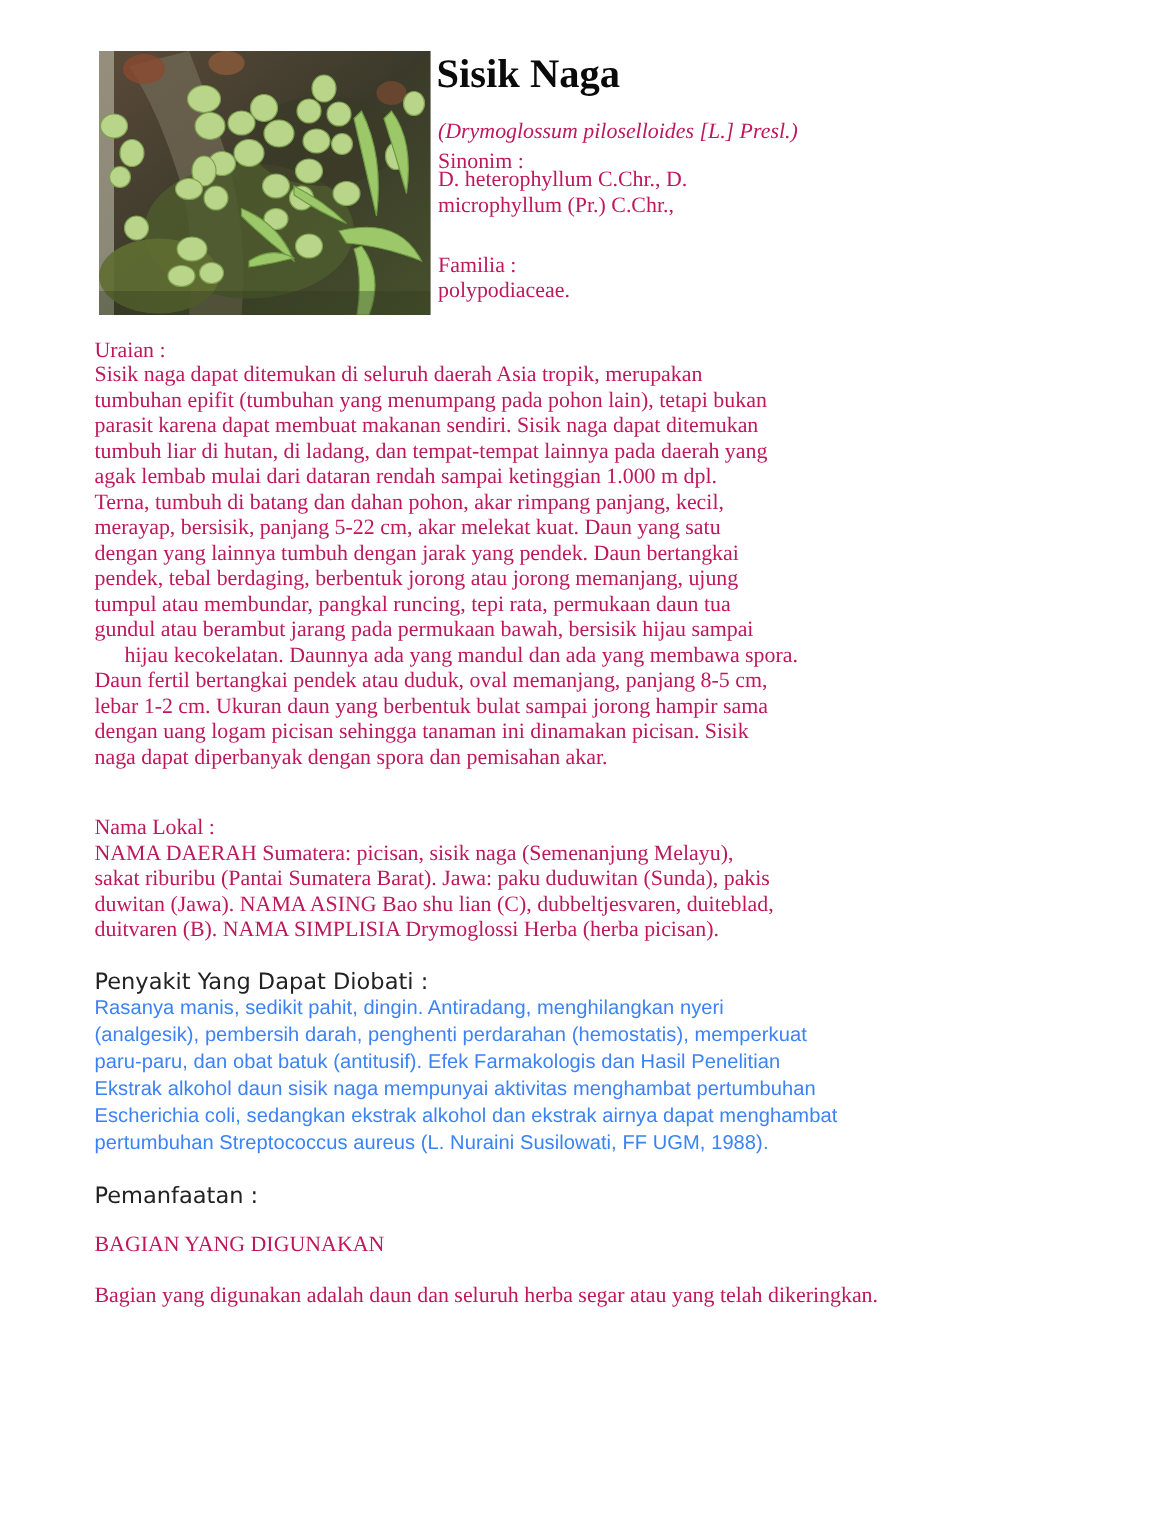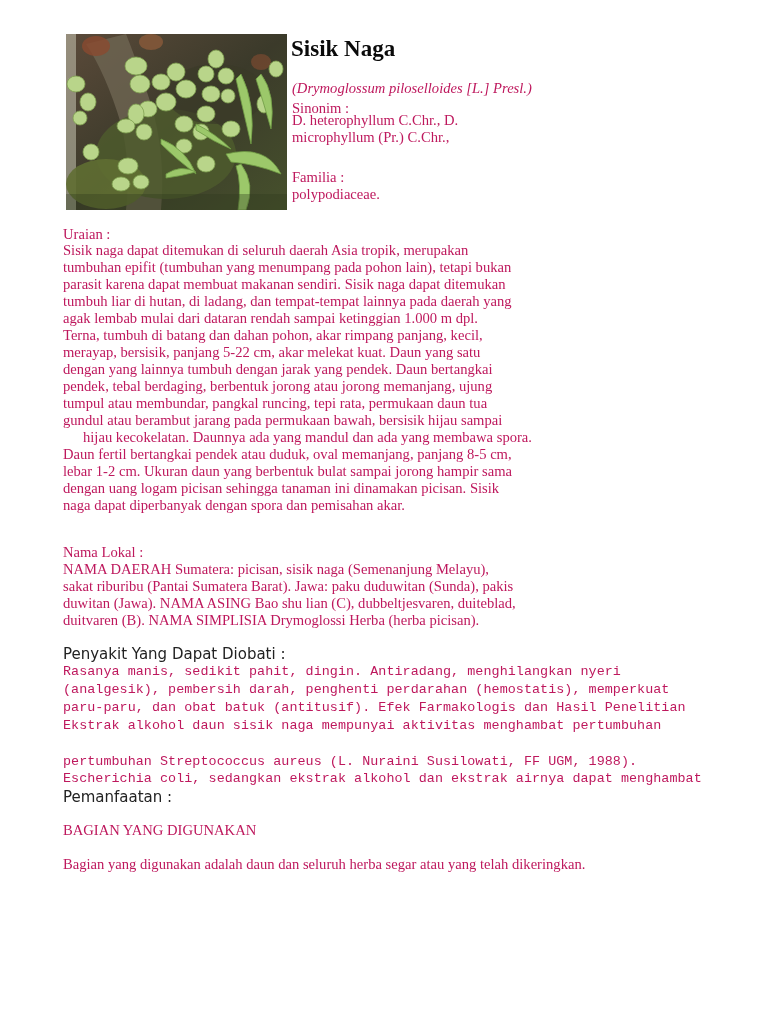--- a/index.html
+++ b/index.html
@@ -29,40 +29,40 @@
     }
     .photo svg { display: block; }
     .serif {
       font-family: "Liberation Serif", "DejaVu Serif", serif;
       font-size: 14.6px;
       line-height: 17px;
       color: #be185d;
       white-space: nowrap;
     }
     .sans {
-      font-family: Liberation Mono, monospace;
+      font-family: Liberation Sans, sans-serif;
       font-size: 13.4px;
       line-height: 18px;
-      color: #be185d;
+      color: #3b82f6;
       white-space: nowrap;
       letter-spacing: 0.05px;
     }
     .sans-head {
       font-family: "DejaVu Sans", "Liberation Sans", sans-serif;
       font-size: 15px;
       line-height: 16px;
       color: #222222;
       white-space: nowrap;
     }
     .title {
       position: absolute;
       left: 291px; top: 36px;
       font-family: "Liberation Serif", "DejaVu Serif", serif;
       font-weight: bold;
-      font-size: 23px;
+      font-size: 27px;
       line-height: 26px;
       color: #0a0a0a;
       white-space: nowrap;
     }
     .line { position: absolute; left: 63px; }
     .rline { position: absolute; left: 292px; }
     .italic { font-style: italic; }
   </style>
 </head>
 <body>
@@ -175,21 +175,21 @@
     <div class="line serif" style="top:595px;">duwitan (Jawa). NAMA ASING Bao shu lian (C), dubbeltjesvaren, duiteblad,</div>
     <div class="line serif" style="top:612px;">duitvaren (B). NAMA SIMPLISIA Drymoglossi Herba (herba picisan).</div>
   </section>
 
   <section>
     <div class="line sans-head" style="top:646px;">Penyakit Yang Dapat Diobati :</div>
     <div class="line sans" style="top:663px;">Rasanya manis, sedikit pahit, dingin. Antiradang, menghilangkan nyeri</div>
     <div class="line sans" style="top:681px;">(analgesik), pembersih darah, penghenti perdarahan (hemostatis), memperkuat</div>
     <div class="line sans" style="top:699px;">paru-paru, dan obat batuk (antitusif). Efek Farmakologis dan Hasil Penelitian</div>
     <div class="line sans" style="top:717px;">Ekstrak alkohol daun sisik naga mempunyai aktivitas menghambat pertumbuhan</div>
-    <div class="line sans" style="top:770px;">Escherichia coli, sedangkan ekstrak alkohol dan ekstrak airnya dapat menghambat</div>
+    <div class="line sans" style="top:735px;">Escherichia coli, sedangkan ekstrak alkohol dan ekstrak airnya dapat menghambat</div>
     <div class="line sans" style="top:753px;">pertumbuhan Streptococcus aureus (L. Nuraini Susilowati, FF UGM, 1988).</div>
   </section>
 
   <section>
     <div class="line sans-head" style="top:789px;">Pemanfaatan :</div>
     <div class="line serif" style="top:822px;">BAGIAN YANG DIGUNAKAN</div>
     <div class="line serif" style="top:856px;">Bagian yang digunakan adalah daun dan seluruh herba segar atau yang telah dikeringkan.</div>
   </section>
 
 </div>

